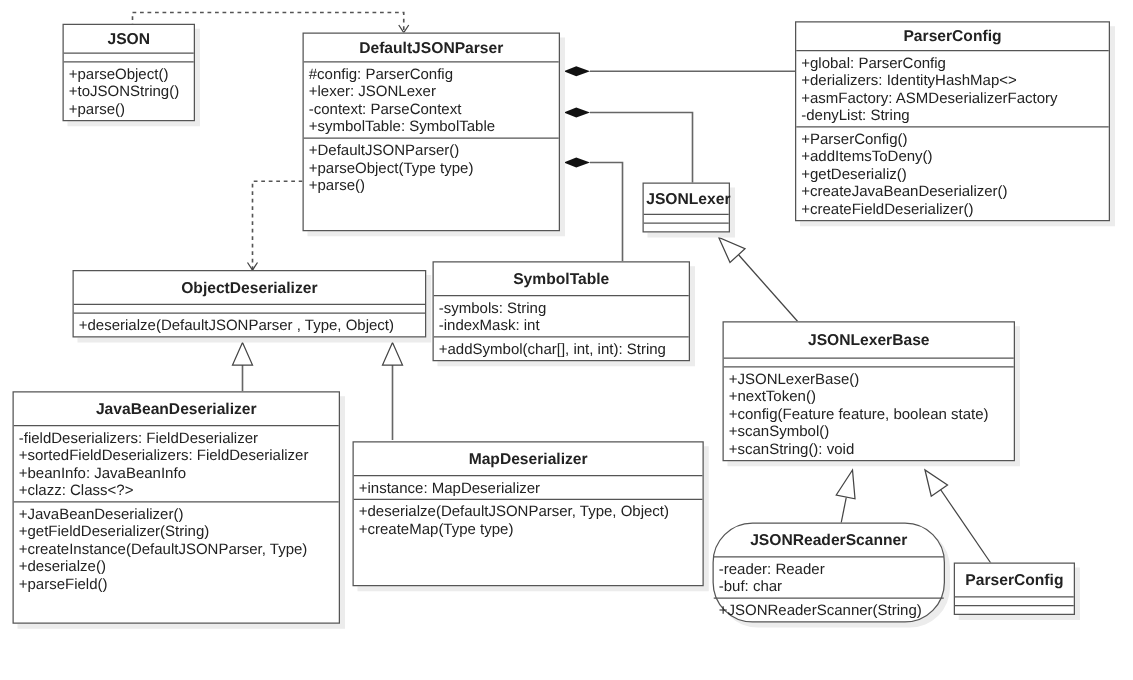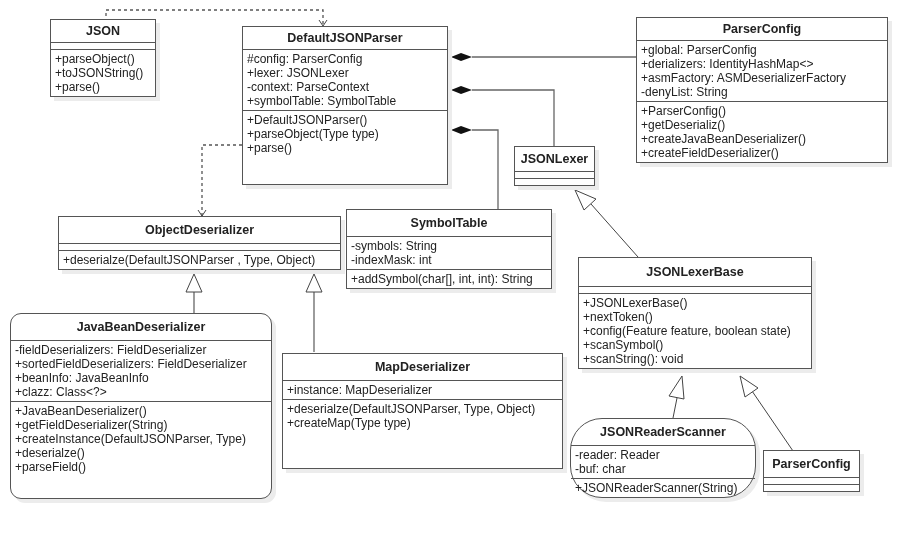--- a/index.html
+++ b/index.html
@@ -81,27 +81,28 @@
 <div class="cls" style="left:636px; top:17px; width:252px;">
   <div class="title">ParserConfig</div>
   <div class="sec">
     <div class="row">+global: ParserConfig</div>
     <div class="row">+derializers: IdentityHashMap&lt;&gt;</div>
     <div class="row">+asmFactory: ASMDeserializerFactory</div>
     <div class="row">-denyList: String</div>
   </div>
   <div class="sec">
     <div class="row">+ParserConfig()</div>
+    <div class="row">+addItemsToDeny()</div>
     <div class="row">+getDeserializ()</div>
     <div class="row">+createJavaBeanDeserializer()</div>
     <div class="row">+createFieldDeserializer()</div>
   </div>
 </div>
 
-<div class="cls" style="left:514px; top:146px; width:81px;">
+<div class="cls" style="left:514px; top:146px; width:70px;">
   <div class="title" style="font-weight:bold; padding:5px 2px;">JSONLexer</div>
   <div class="sec empty"></div>
   <div class="sec empty"></div>
 </div>
 
 <div class="cls" style="left:58px; top:216px; width:283px;">
   <div class="title" style="padding:6px 2px;">ObjectDeserializer</div>
   <div class="sec empty"></div>
   <div class="sec">
     <div class="row">+deserialze(DefaultJSONParser , Type, Object)</div>
@@ -124,21 +125,21 @@
   <div class="sec empty"></div>
   <div class="sec">
     <div class="row">+JSONLexerBase()</div>
     <div class="row">+nextToken()</div>
     <div class="row">+config(Feature feature, boolean state)</div>
     <div class="row">+scanSymbol()</div>
     <div class="row">+scanString(): void</div>
   </div>
 </div>
 
-<div class="cls" style="left:10px; top:313px; width:262px; height:186px;border-radius:11px;">
+<div class="cls" style="left:10px; top:313px; width:262px; height:186px;">
   <div class="title" style="padding:6px 2px;">JavaBeanDeserializer</div>
   <div class="sec">
     <div class="row">-fieldDeserializers: FieldDeserializer</div>
     <div class="row">+sortedFieldDeserializers: FieldDeserializer</div>
     <div class="row">+beanInfo: JavaBeanInfo</div>
     <div class="row">+clazz: Class&lt;?&gt;</div>
   </div>
   <div class="sec">
     <div class="row">+JavaBeanDeserializer()</div>
     <div class="row">+getFieldDeserializer(String)</div>

